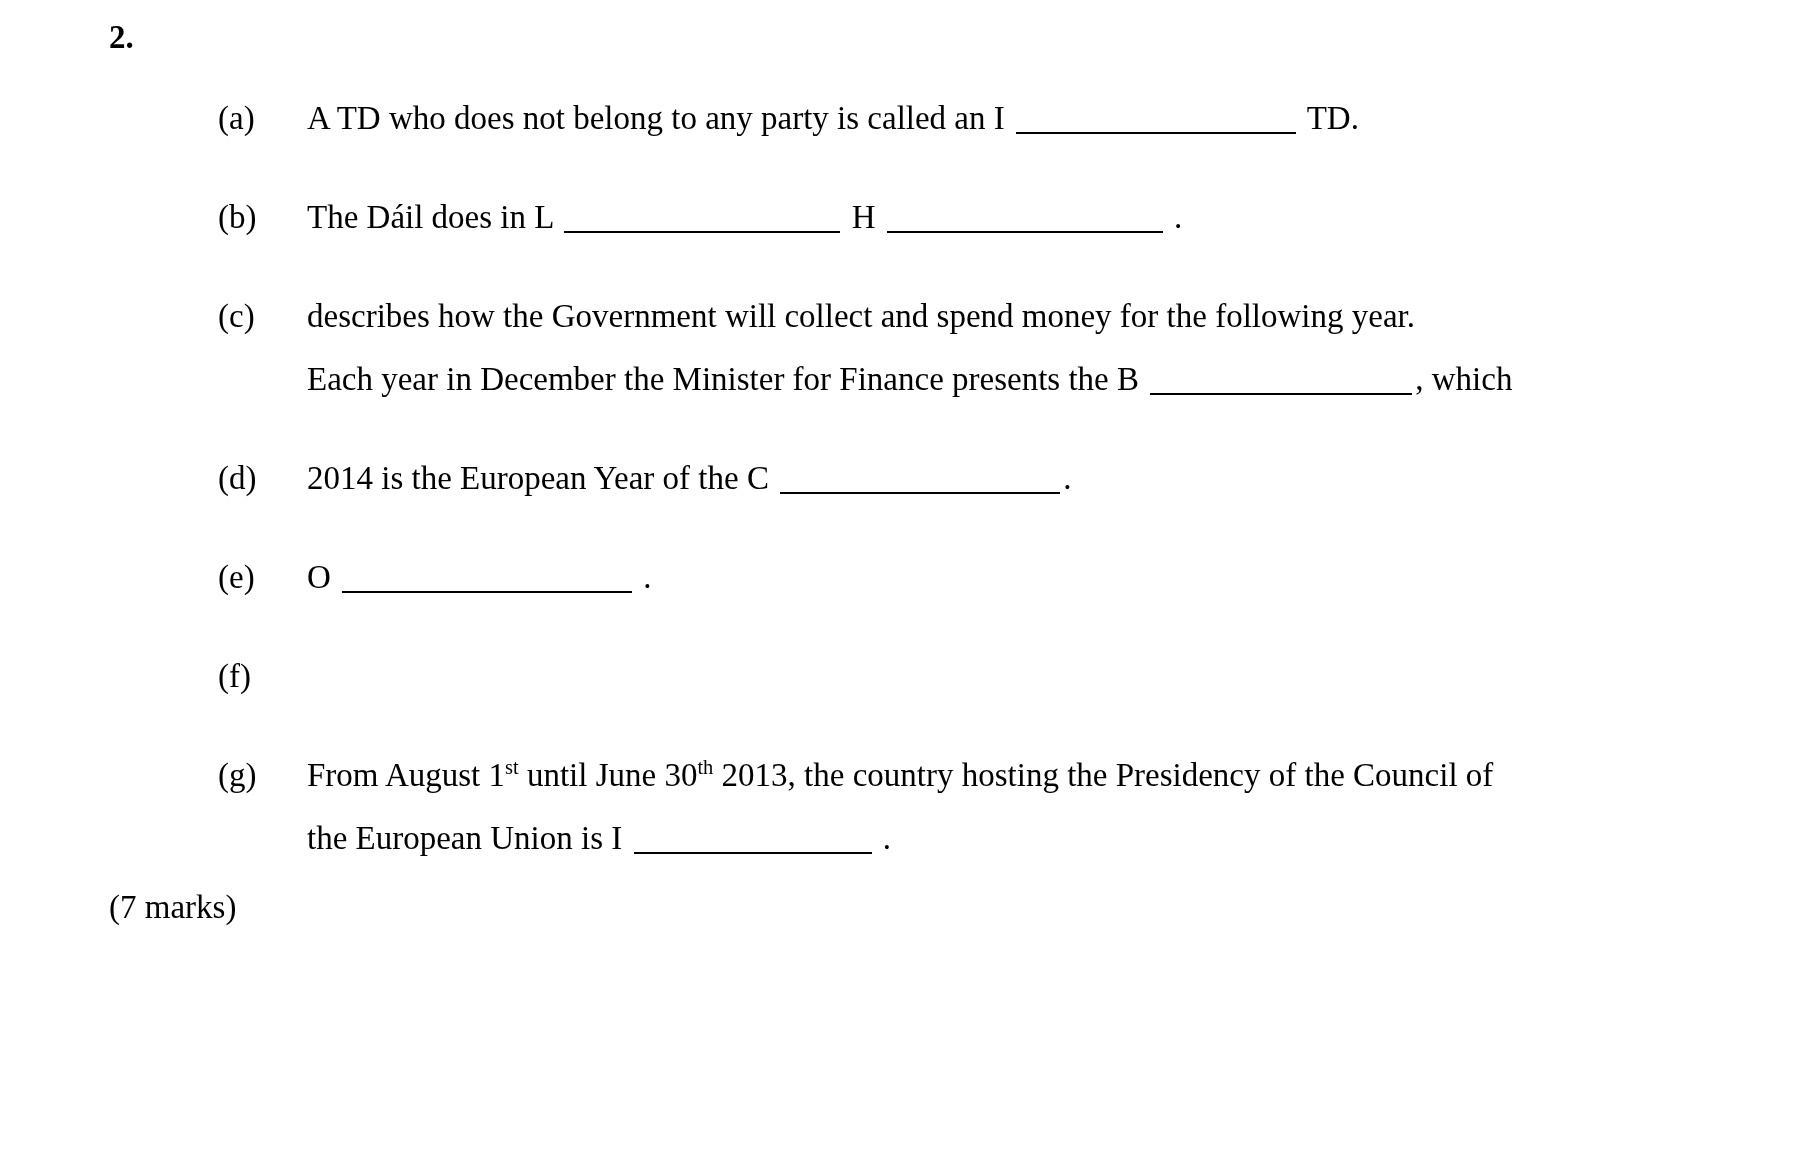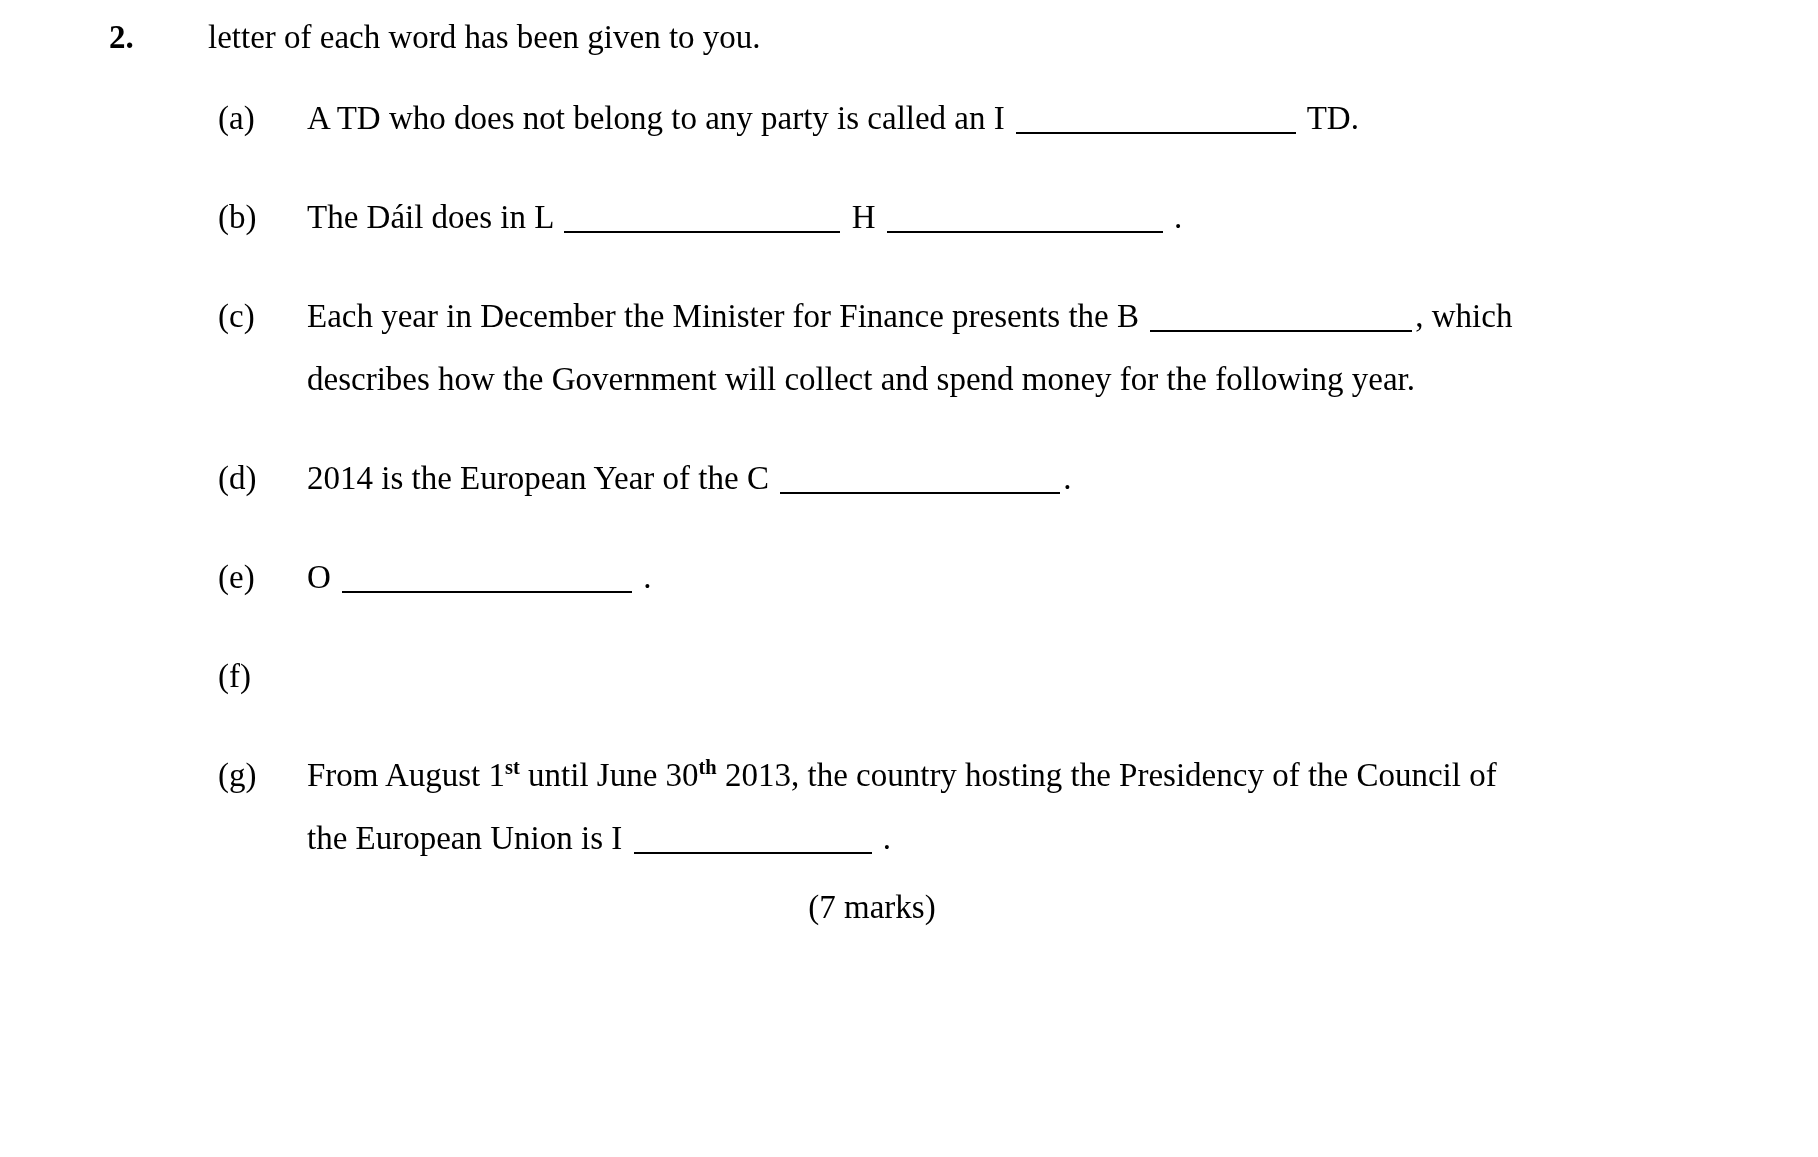--- a/index.html
+++ b/index.html
@@ -40,57 +40,55 @@
     height: 12px;
     border-bottom: 2.5px solid #000000;
     position: relative;
     top: 5px;
     margin: 0 3px;
   }
   sup {
     font-size: 0.62em;
     vertical-align: super;
     line-height: 0;
-    font-weight: bold;
   }
   .marks {
-    text-align: center;
+    text-align: left;
     line-height: 63px;
   }
 </style>
 </head>
 <body>
 
 <div class="page">
 
   <div class="title-row">
     <div class="qnum">2.</div>
     <div id="instruction">
-        <div class="line">letter of each word has been given to you.</div>
       </div>
   </div>
 
   <div id="parts">
       <div class="part">
         <div class="part-label">(a)</div>
         <div>
           <div class="line"><span>A TD who does not belong to any party is called an I </span><span class="blank" style="width: 280px;"></span><span> TD.</span></div>
         </div>
       </div>
       <div class="part">
         <div class="part-label">(b)</div>
         <div>
           <div class="line"><span>The Dáil does in L </span><span class="blank" style="width: 276px;"></span><span> H </span><span class="blank" style="width: 276px;"></span><span> .</span></div>
         </div>
       </div>
       <div class="part">
         <div class="part-label">(c)</div>
         <div>
+          <div class="line"><span>describes how the Government will collect and spend money for the following year.</span></div>
           <div class="line"><span>Each year in December the Minister for Finance presents the B </span><span class="blank" style="width: 262px;"></span><span>, which</span></div>
-          <div class="line"><span>describes how the Government will collect and spend money for the following year.</span></div>
         </div>
       </div>
       <div class="part">
         <div class="part-label">(d)</div>
         <div>
           <div class="line"><span>2014 is the European Year of the C </span><span class="blank" style="width: 280px;"></span><span>.</span></div>
         </div>
       </div>
       <div class="part">
         <div class="part-label">(e)</div>

